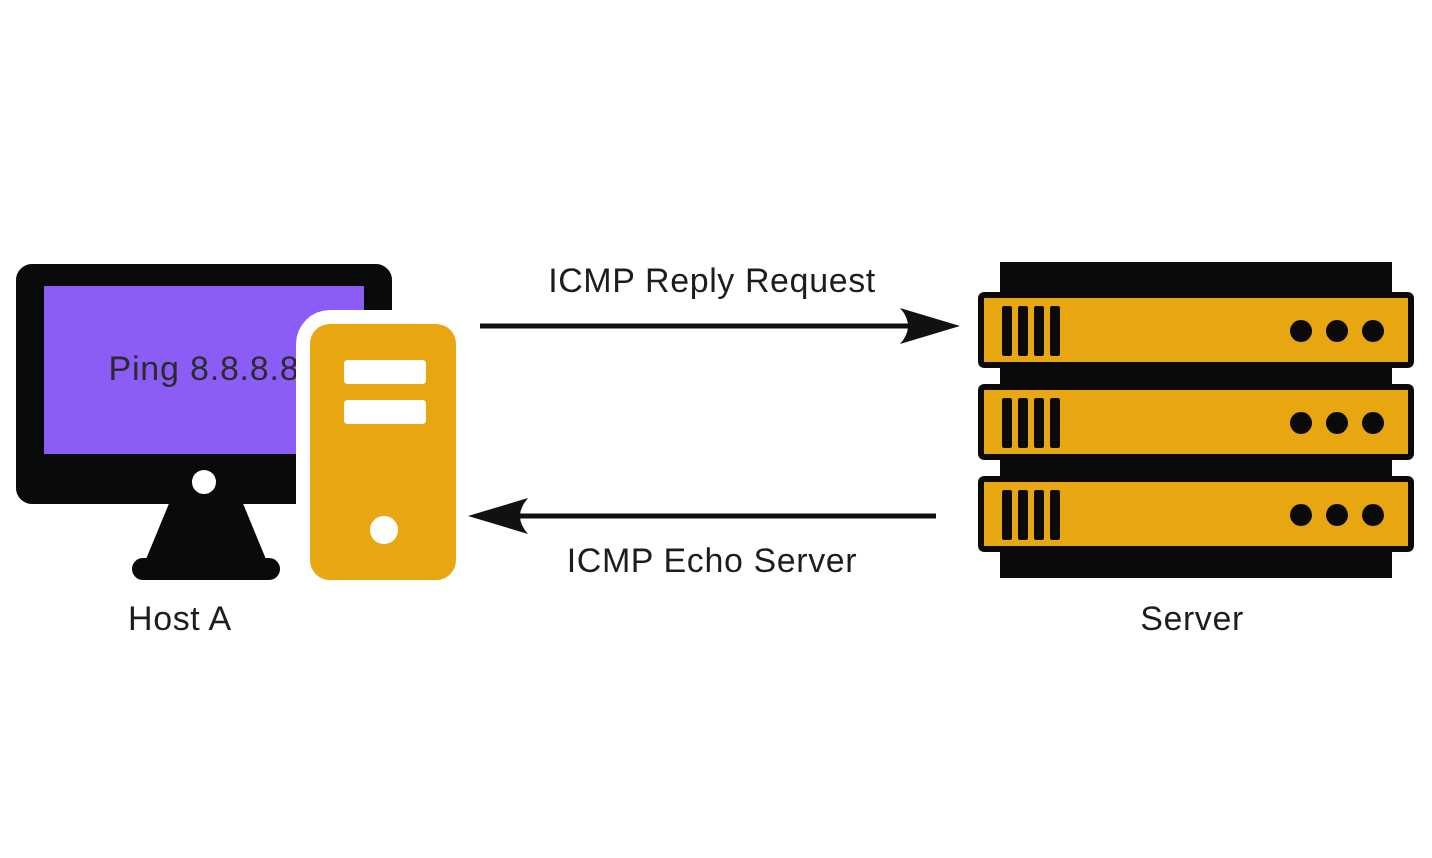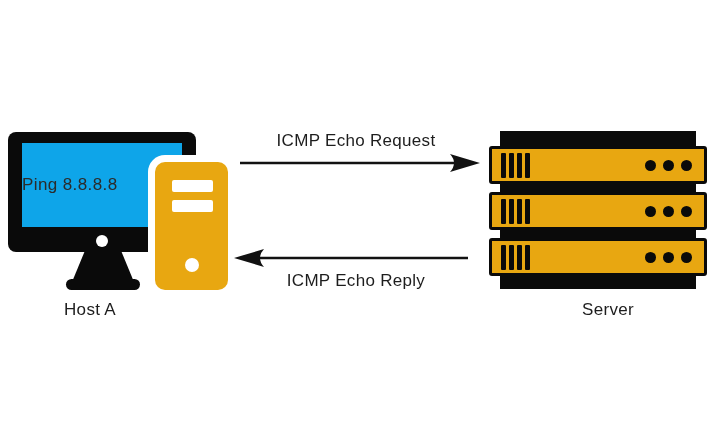--- a/index.html
+++ b/index.html
@@ -26,22 +26,22 @@
   .monitor-frame {
     position: absolute;
     left: 8px; top: 132px;
     width: 188px; height: 120px;
     background: var(--black, #0a0a0a);
     border-radius: 8px;
   }
   .monitor-screen {
     position: absolute;
     left: 14px; top: 11px; right: 14px; bottom: 25px;
-    background: #0ea5e9;
-    display: flex; align-items: center; justify-content: flex-start;
+    background: #8b5cf6;
+    display: flex; align-items: center; justify-content: center;
   }
   .screen-text {
     font-size: 17px;
     letter-spacing: 0.4px;
     color: #2b2b2b;
     white-space: nowrap;
   }
   .monitor-dot {
     position: absolute;
     left: 88px; top: 103px;
@@ -154,33 +154,33 @@
 
     <div class="tower">
       <div class="tower-slot s1"></div>
       <div class="tower-slot s2"></div>
       <div class="tower-dot"></div>
     </div>
 
     <div class="label" style="left:10px; top:300px; width:160px;">Host A</div>
   </div>
 
-  <div class="label" style="left:236px; top:131px; width:240px;">ICMP Echo Request</div>
+  <div class="label" style="left:236px; top:131px; width:240px;">ICMP Reply Request</div>
 
   <svg class="arrow-svg" style="left:238px; top:153px;" width="242" height="20" viewBox="0 0 242 20">
     <line class="arrow-line" x1="2" y1="10" x2="218" y2="10"></line>
     <path class="arrow-head" d="M242,10 L212,1 Q220,10 212,19 Z"></path>
   </svg>
 
   <svg class="arrow-svg" style="left:234px; top:248px;" width="236" height="20" viewBox="0 0 236 20">
     <line class="arrow-line" x1="24" y1="10" x2="234" y2="10"></line>
     <path class="arrow-head" d="M0,10 L30,1 Q22,10 30,19 Z"></path>
   </svg>
 
-  <div class="label" style="left:236px; top:271px; width:240px;">ICMP Echo Reply</div>
+  <div class="label" style="left:236px; top:271px; width:240px;">ICMP Echo Server</div>
 
   <div class="server">
     <div class="server-slab"></div>
 
     <div class="server-unit u1">
       <div class="vents">
         <div class="vent"></div>
           <div class="vent"></div>
           <div class="vent"></div>
           <div class="vent"></div>
@@ -214,15 +214,15 @@
           <div class="vent"></div>
       </div>
       <div class="leds">
         <div class="led"></div>
           <div class="led"></div>
           <div class="led"></div>
       </div>
     </div>
   </div>
 
-  <div class="label" style="left:528px; top:300px; width:160px;">Server</div>
+  <div class="label" style="left:516px; top:300px; width:160px;">Server</div>
 
 </div>
 
 </body></html>

